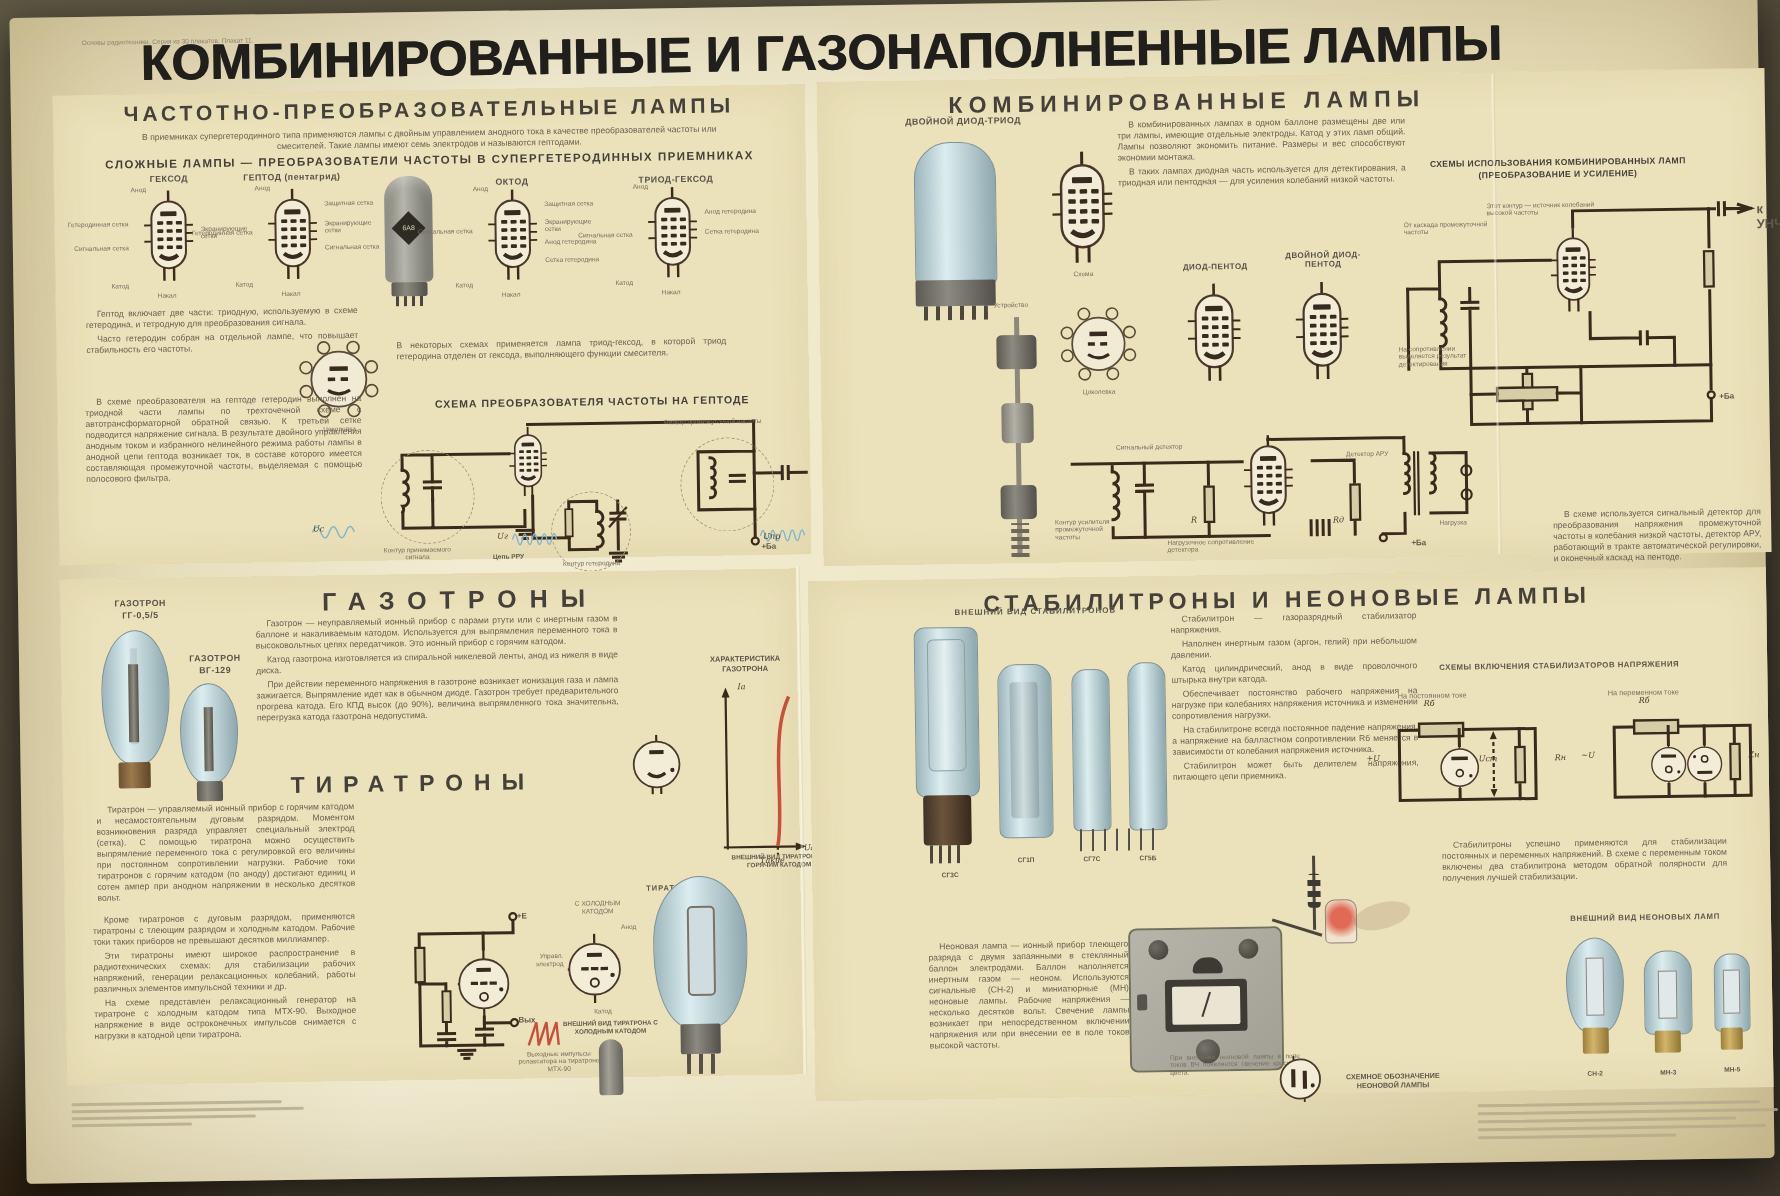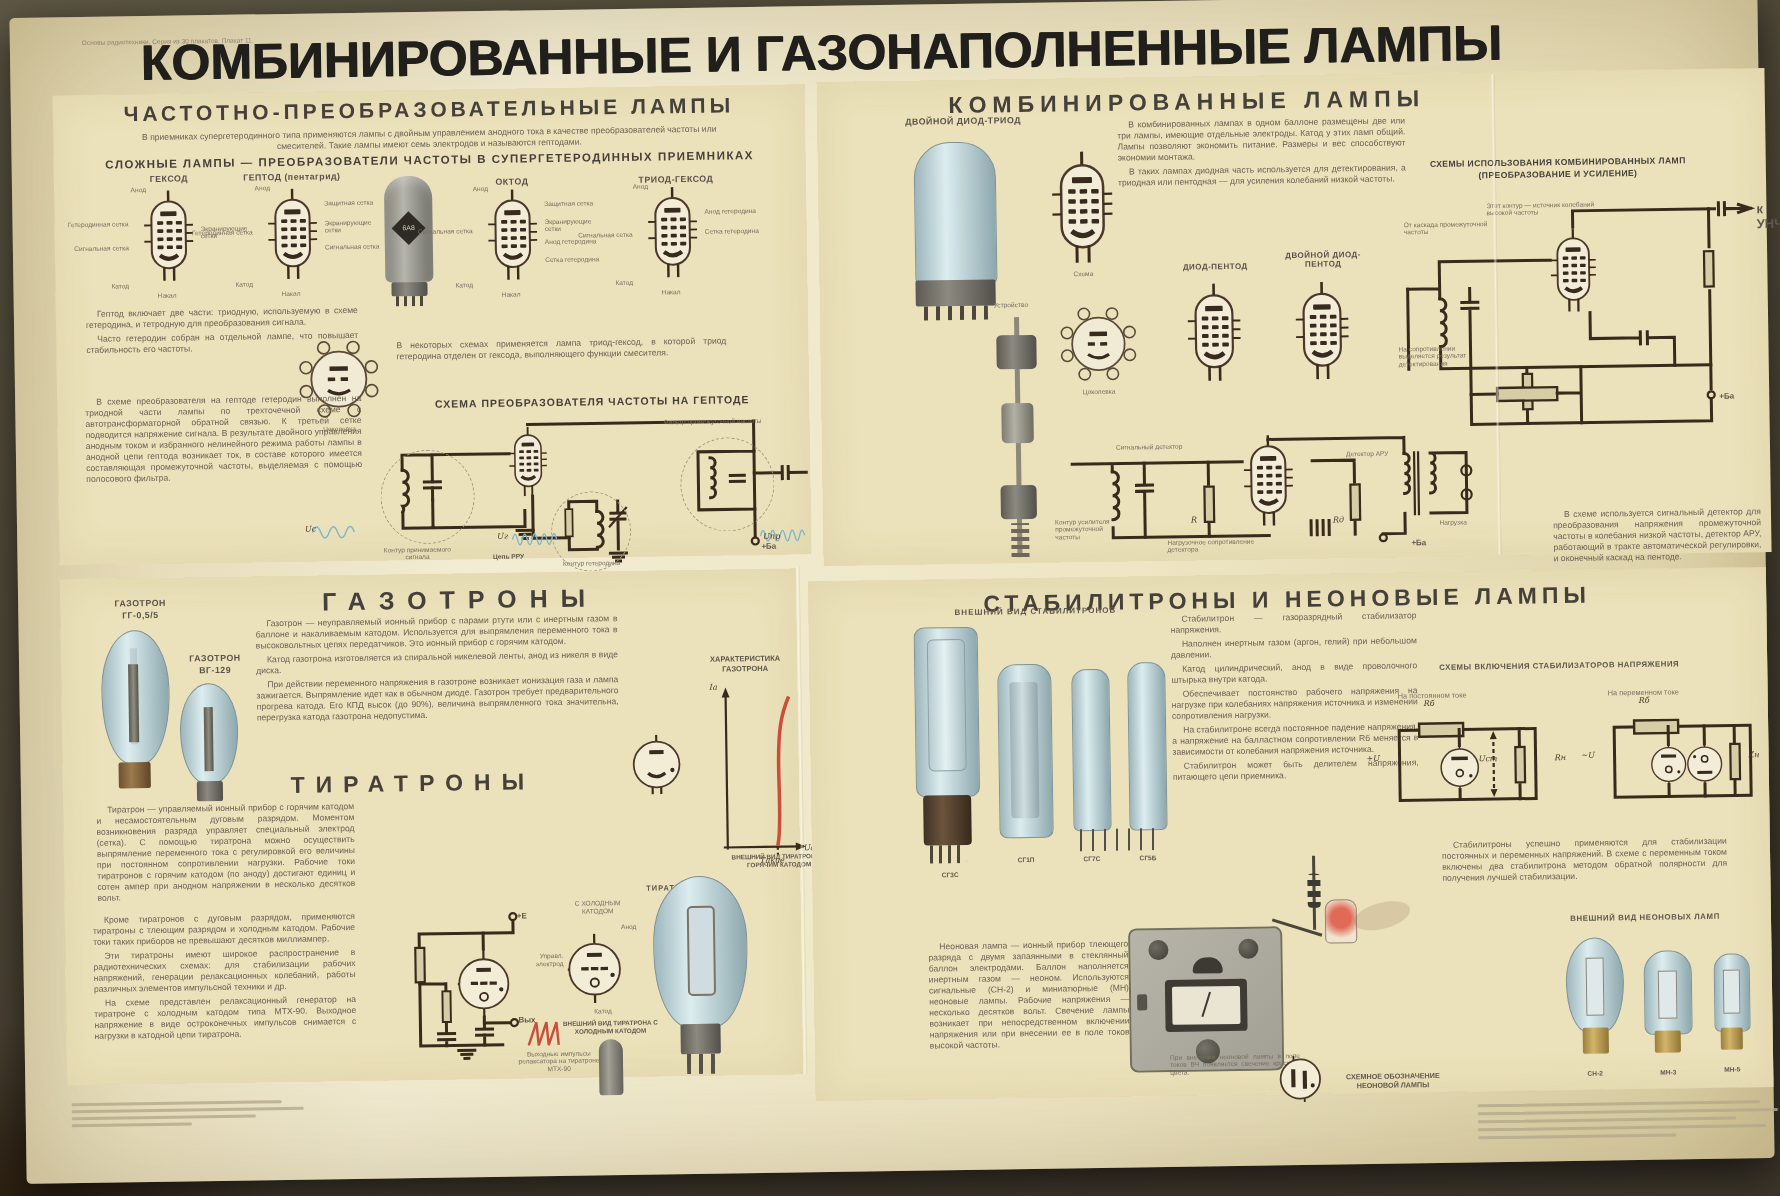--- a/index.html
+++ b/index.html
@@ -236,21 +236,21 @@
       <circle cx="396" cy="128" r="3.5" class="w2"></circle>
       <path class="w" d="M166 110 m-8 4 h16 m-13 4 h10 m-7 4 h4"></path>
       <path class="w" d="M259 134 m-8 4 h16 m-13 4 h10 m-7 4 h4"></path>
     </svg>
     <div class="dcirc" style="left:322px;top:360px;width:92px;height:92px"></div>
     <div class="dcirc" style="left:492px;top:404px;width:78px;height:78px"></div>
     <div class="dcirc" style="left:622px;top:352px;width:92px;height:92px"></div>
     <svg width="46" height="26" viewBox="0 0 66 26" style="left:252px;top:428px">
           <use href="#sine"></use>
         </svg>
-    <span class="lb it" style="left:246px;top:434px">Uс</span>
+    <span class="lb it" style="left:254px;top:434px">Uс</span>
     <svg width="46" height="26" viewBox="0 0 66 26" style="left:452px;top:438px">
           <use href="#sined"></use>
         </svg>
     <span class="lb it" style="left:438px;top:444px">Uг</span>
     <svg width="46" height="26" viewBox="0 0 66 26" style="left:700px;top:438px">
           <use href="#sined"></use>
         </svg>
     <span class="lb it" style="left:704px;top:448px">Uпр</span>
     <span class="lb ctr" style="left:600px;top:332px;width:110px">Фильтр промежуточной частоты</span>
     <span class="lb ctr" style="left:312px;top:456px;width:92px">Контур принимаемого сигнала</span>
@@ -376,21 +376,21 @@
           <use href="#gastrsym"></use>
         </svg>
     <span class="lb lbb ctr" style="left:626px;top:86px;width:116px;font-size:7.5px">ХАРАКТЕРИСТИКА</span>
     <span class="lb lbb ctr" style="left:626px;top:96px;width:116px;font-size:7.5px">ГАЗОТРОНА</span>
     <svg width="116" height="185" viewBox="0 0 116 185" style="left:630px;top:110px">
       <path class="w2" d="M34 14 V170 M30 168 H110"></path>
       <path d="M34 8 l-4 10 h8 z M112 168 l-10 -4 v8 z" fill="#3a2a1c"></path>
       <path class="rd" stroke-width="3.5" d="M84 167 C88 150 86 118 86 88 C86 52 89 36 97 18"></path>
       <path class="w2" stroke-dasharray="3 3" d="M84 168 V176"></path>
     </svg>
-    <span class="lb it" style="left:648px;top:114px">Iа</span>
+    <span class="lb it" style="left:676px;top:114px">Iа</span>
     <span class="lb it" style="left:740px;top:276px">Uа</span>
     <span class="lb it" style="left:696px;top:288px">Такие</span>
 
     <div class="sh" style="left:130px;top:196px;width:440px;font-size:23px;letter-spacing:11px">ТИРАТРОНЫ</div>
     <div class="tx" style="left:33px;top:226px;width:258px">
           <p>Тиратрон — управляемый ионный прибор с горячим катодом и несамостоятельным дуговым разрядом. Моментом возникновения разряда управляет специальный электрод (сетка). С помощью тиратрона можно осуществить выпрямление переменного тока с регулировкой его величины при постоянном сопротивлении нагрузки. Рабочие токи тиратронов с горячим катодом (по аноду) достигают единиц и сотен ампер при анодном напряжении в несколько десятков вольт.</p>
         </div>
     <div class="tx" style="left:28px;top:336px;width:262px">
       <p>Кроме тиратронов с дуговым разрядом, применяются тиратроны с тлеющим разрядом и холодным катодом. Рабочие токи таких приборов не превышают десятков миллиампер.</p>
           <p>Эти тиратроны имеют широкое распространение в радиотехнических схемах: для стабилизации рабочих напряжений, генерации релаксационных колебаний, работы различных элементов импульсной техники и др.</p>

